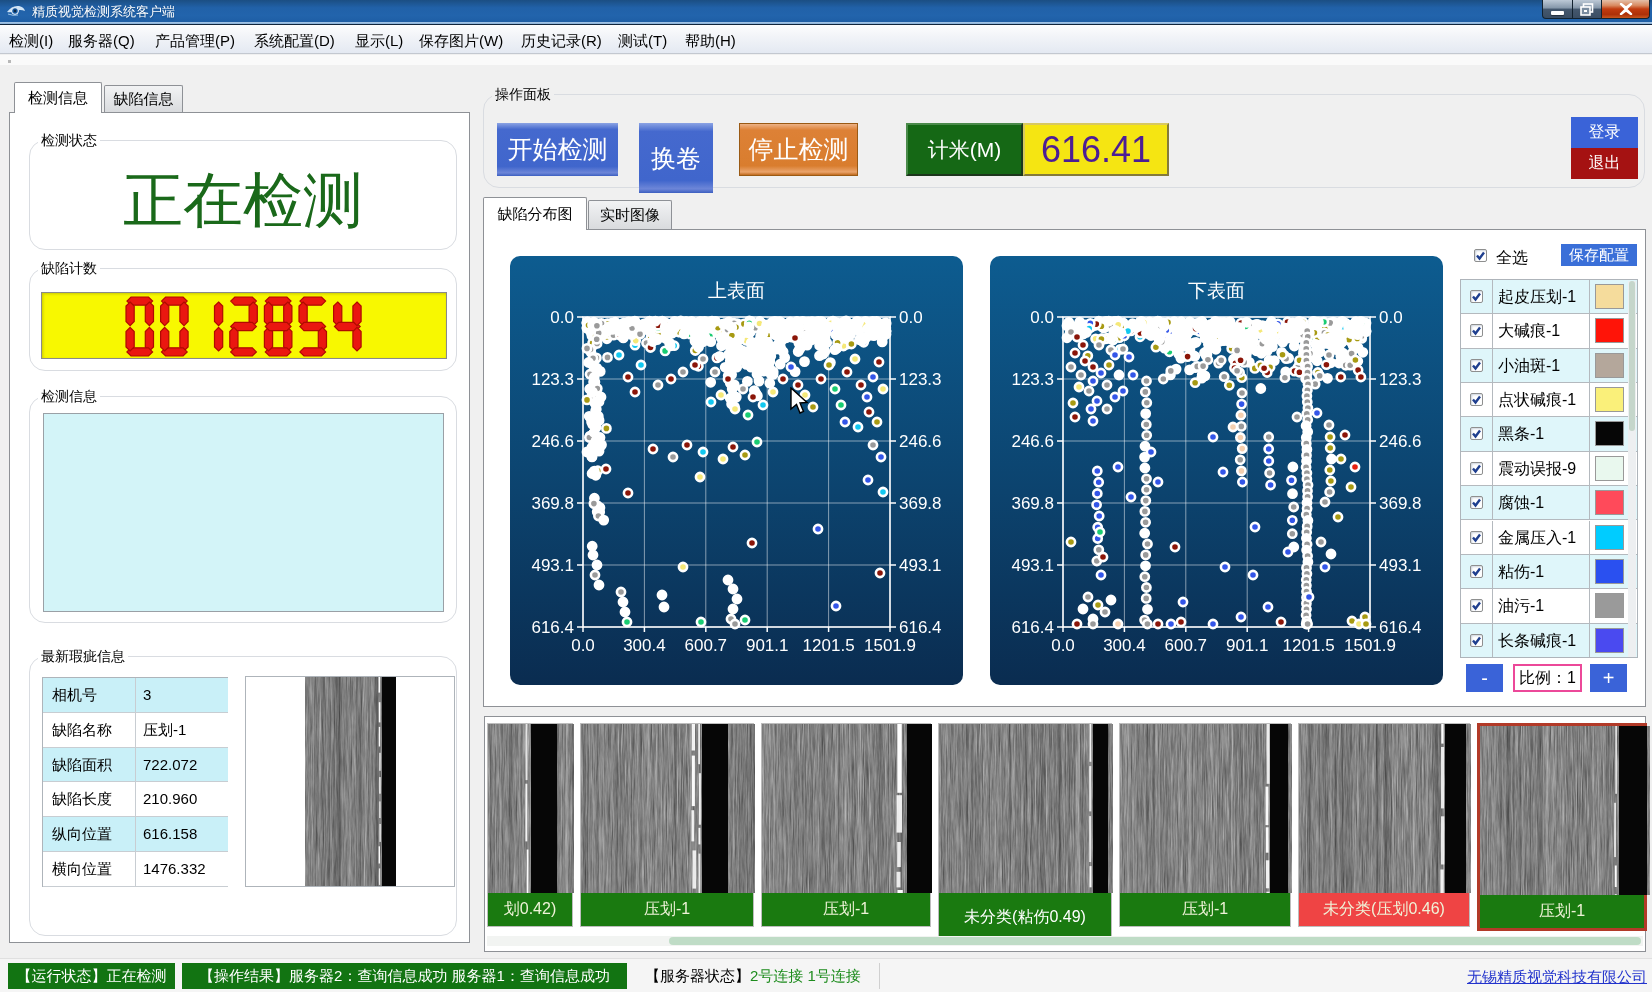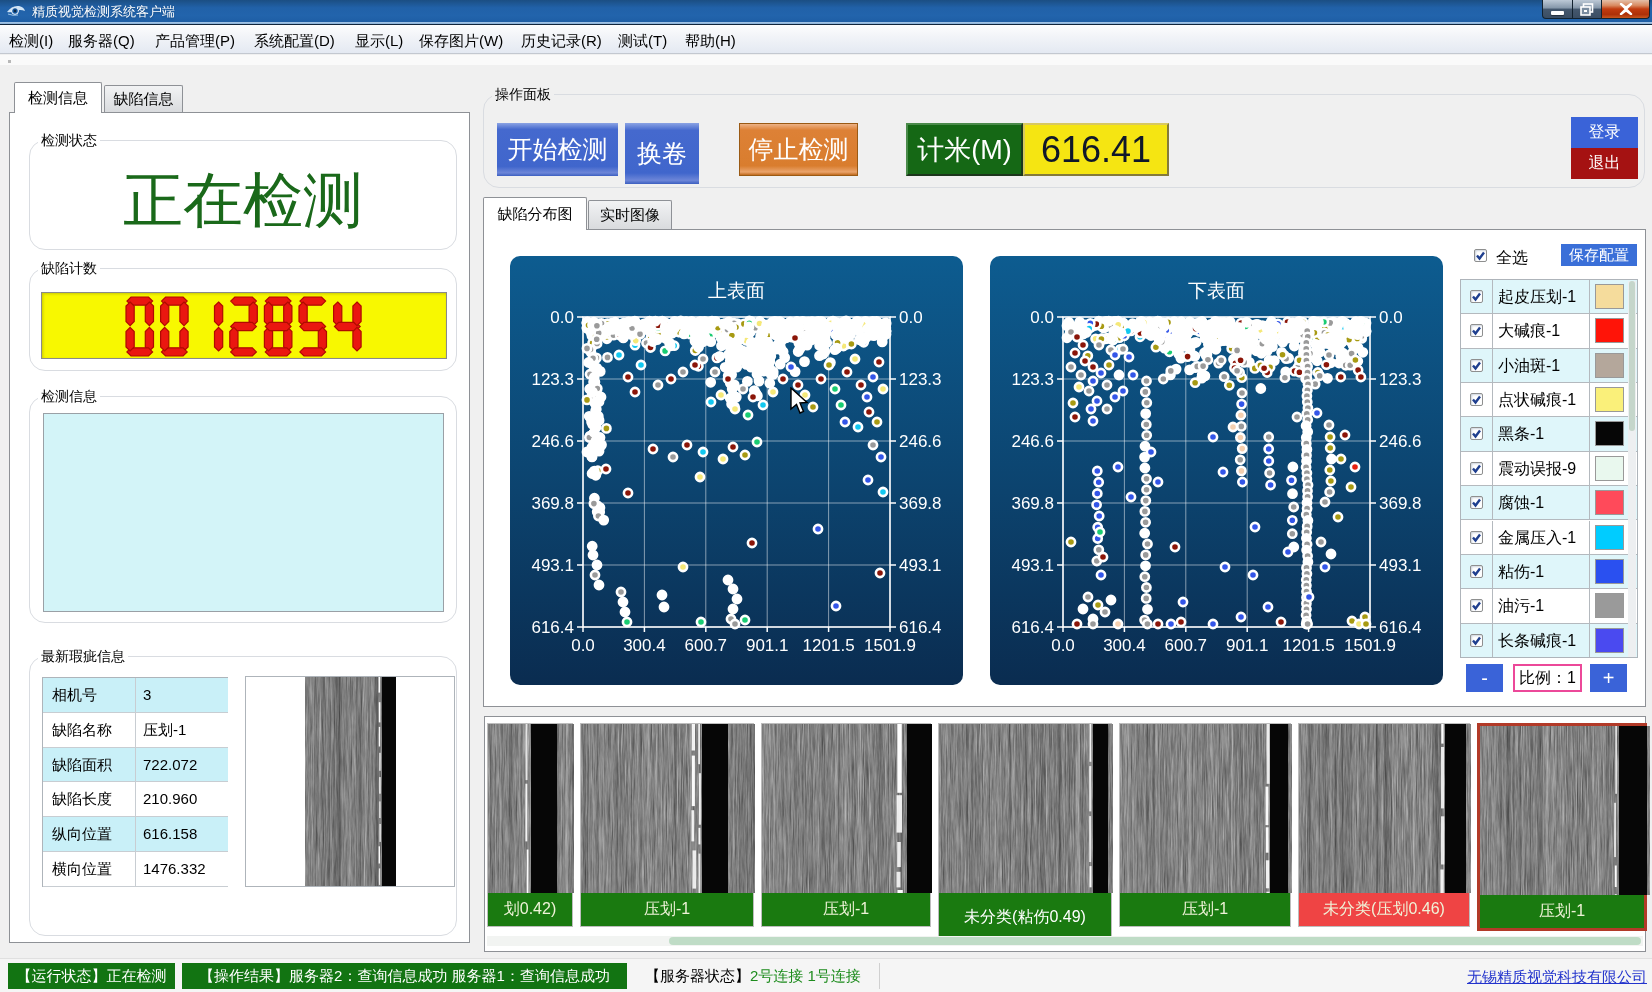--- a/index.html
+++ b/index.html
@@ -185,24 +185,24 @@
           <rect x="132.6" y="169.3" width="1.4" height="17.2" fill="#fff" opacity="0.97"></rect>
           <rect x="132.9" y="191.4" width="1.3" height="16.5" fill="#fff" opacity="0.83"></rect>
       </svg>
     </div>
   </div>
 </div>
 
 <div class="gb" style="left:483px;top:94px;width:1162px;height:94px;border-color:#d9dce1">
   <span class="lab" style="background:#f0f0f0">操作面板</span>
   <div class="btn3d" style="left:13px;top:28px;width:121px;height:53px;font-size:25px;background:linear-gradient(180deg,#8ba3e4 0%,#4569ce 12%,#4066cc 82%,#6d86d8 94%,#3c5fc0 100%)">开始检测</div>
-  <div class="btn3d" style="left:141px;top:28px;width:74px;height:61px;font-size:25px;background:linear-gradient(180deg,#8ba3e4 0%,#4569ce 12%,#4066cc 82%,#6d86d8 94%,#3c5fc0 100%)">换卷</div>
+  <div class="btn3d" style="left:155px;top:28px;width:74px;height:70px;font-size:25px;background:linear-gradient(180deg,#8ba3e4 0%,#4569ce 12%,#4066cc 82%,#6d86d8 94%,#3c5fc0 100%)">换卷</div>
   <div class="btn3d" style="left:255px;top:28px;width:119px;height:53px;font-size:25px;background:linear-gradient(180deg,#edb286 0%,#dd8136 12%,#d97d2e 82%,#eaa46c 94%,#c06a1e 100%);border:1px solid #9a5a14">停止检测</div>
-  <div class="btn3d" style="left:422px;top:28px;width:117px;height:53px;font-size:27px;background:#156815;border:2px outset #4a8a4a">计米(M)</div>
-  <div class="abs" style="left:539px;top:28px;width:146px;height:53px;background:#F5E512;border:2px outset #d8c860;color:#0f172a;font-size:36px;display:flex;align-items:center;justify-content:center">616.41</div>
+  <div class="btn3d" style="left:422px;top:28px;width:117px;height:53px;font-size:21px;background:#156815;border:2px outset #4a8a4a">计米(M)</div>
+  <div class="abs" style="left:539px;top:28px;width:146px;height:53px;background:#F5E512;border:2px outset #d8c860;color:#4c1d95;font-size:36px;display:flex;align-items:center;justify-content:center">616.41</div>
   <div class="btn3d" style="left:1087px;top:22px;width:67px;height:31px;font-size:16px;background:#3A63D8">登录</div>
   <div class="btn3d" style="left:1087px;top:53px;width:67px;height:31px;font-size:16px;background:#A51212">退出</div>
 </div>
 
 <div class="abs" style="left:483px;top:197px;width:104px;height:33px;background:#fff;border:1px solid #8e9196;border-bottom:none;border-radius:2px 2px 0 0;z-index:3;font-size:15px;display:flex;align-items:center;justify-content:center">缺陷分布图</div>
 <div class="abs" style="left:588px;top:200px;width:84px;height:30px;background:linear-gradient(180deg,#f2f3f4,#d8dadd);border:1px solid #8e9196;border-bottom:none;border-radius:2px 2px 0 0;z-index:1;font-size:15px;display:flex;align-items:center;justify-content:center">实时图像</div>
 
 <div class="abs" style="left:483px;top:229px;width:1163px;height:478px;background:#fff;border:1px solid #8e9196;z-index:2">
   <div class="abs" style="left:26px;top:26px">
       <svg width="453" height="429" style="display:block">

